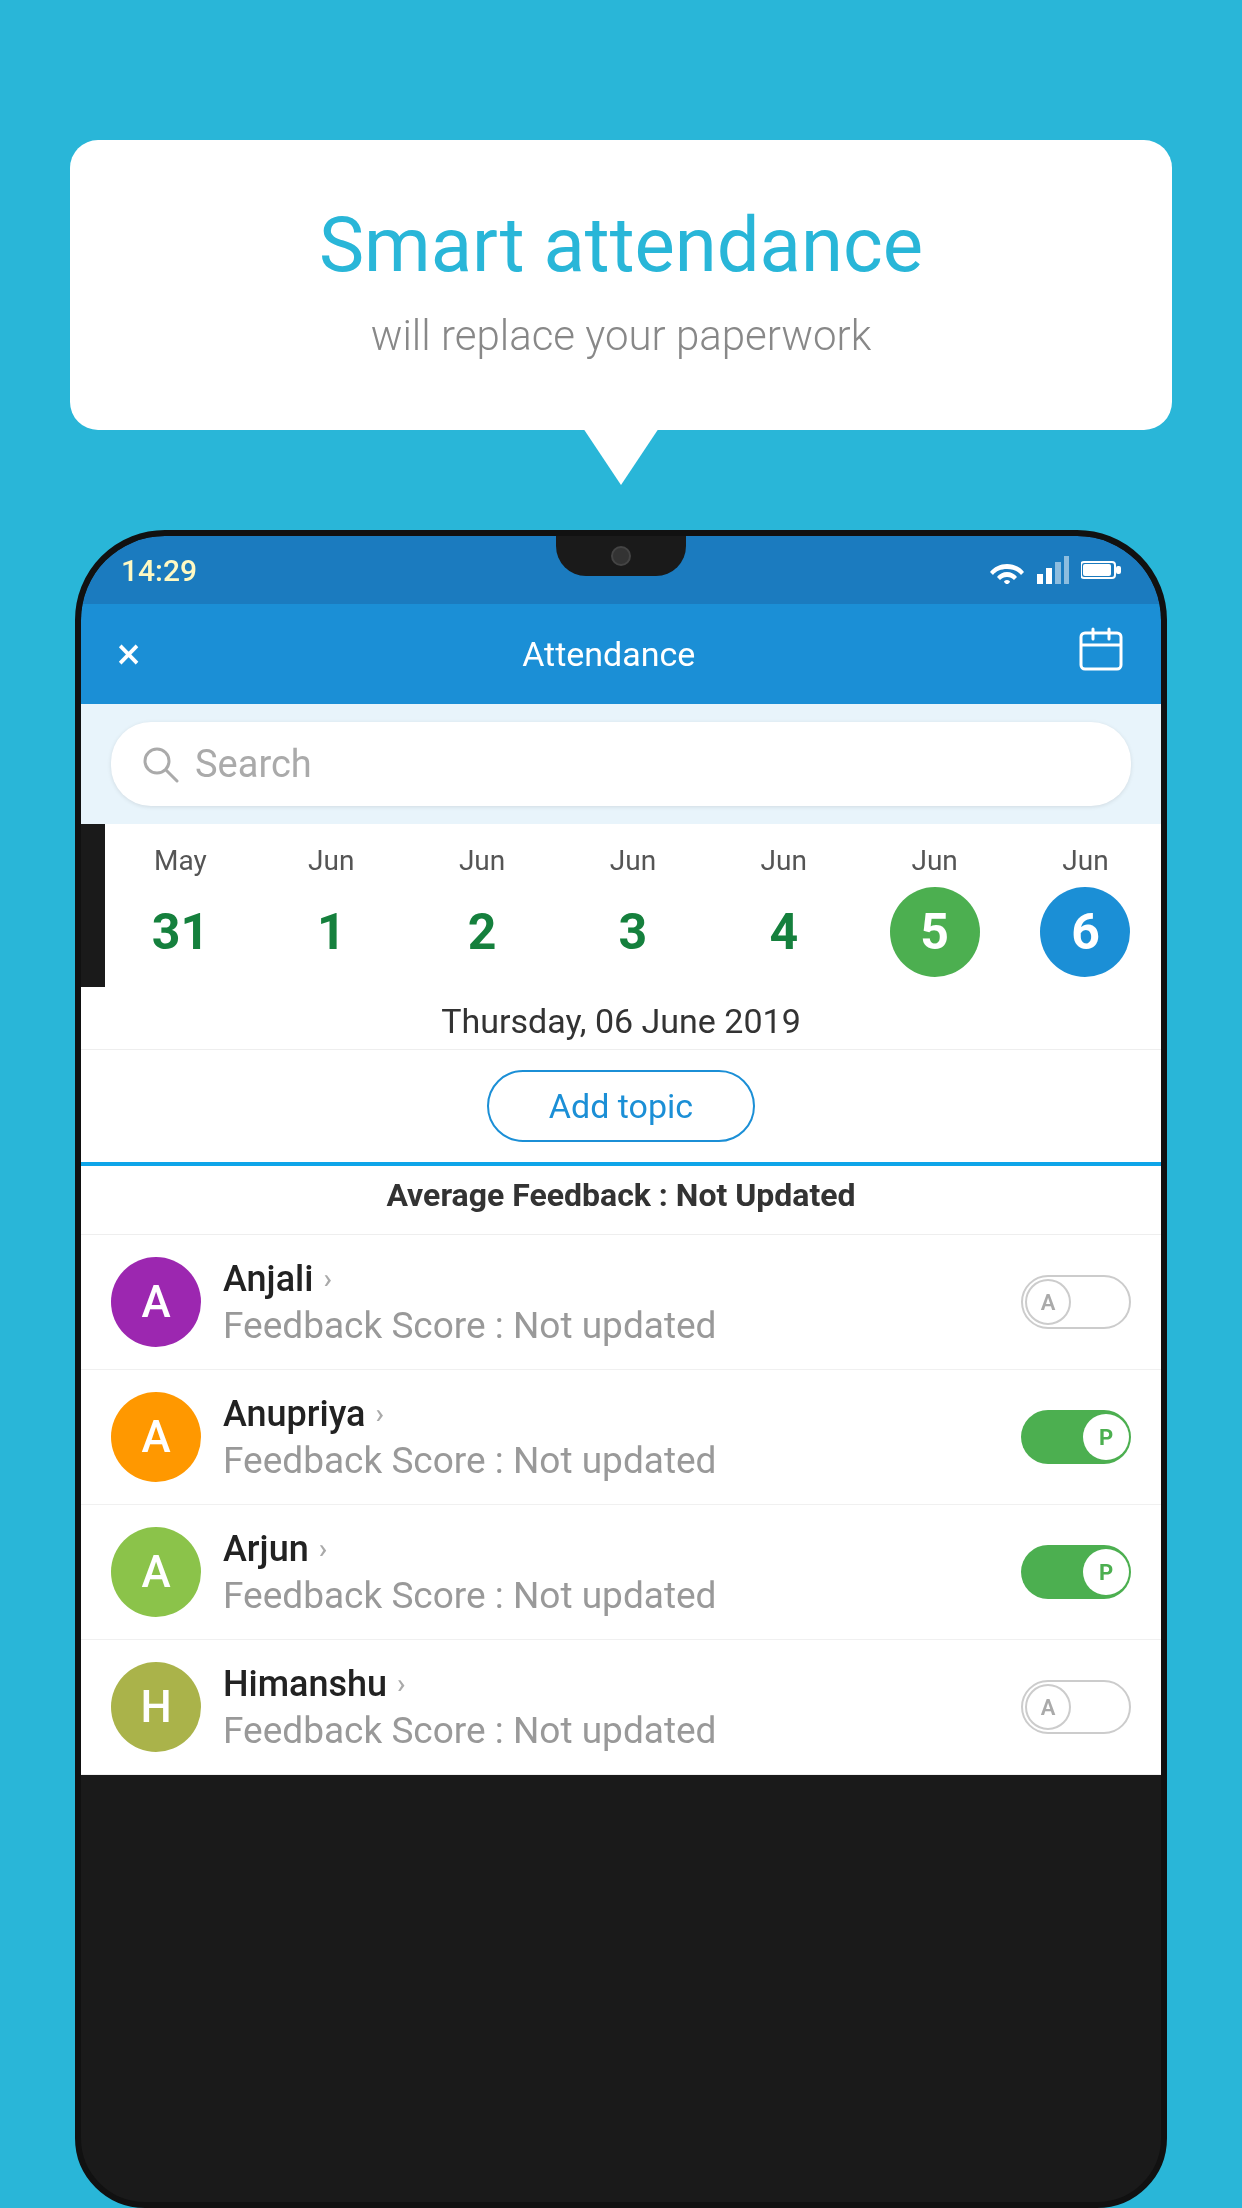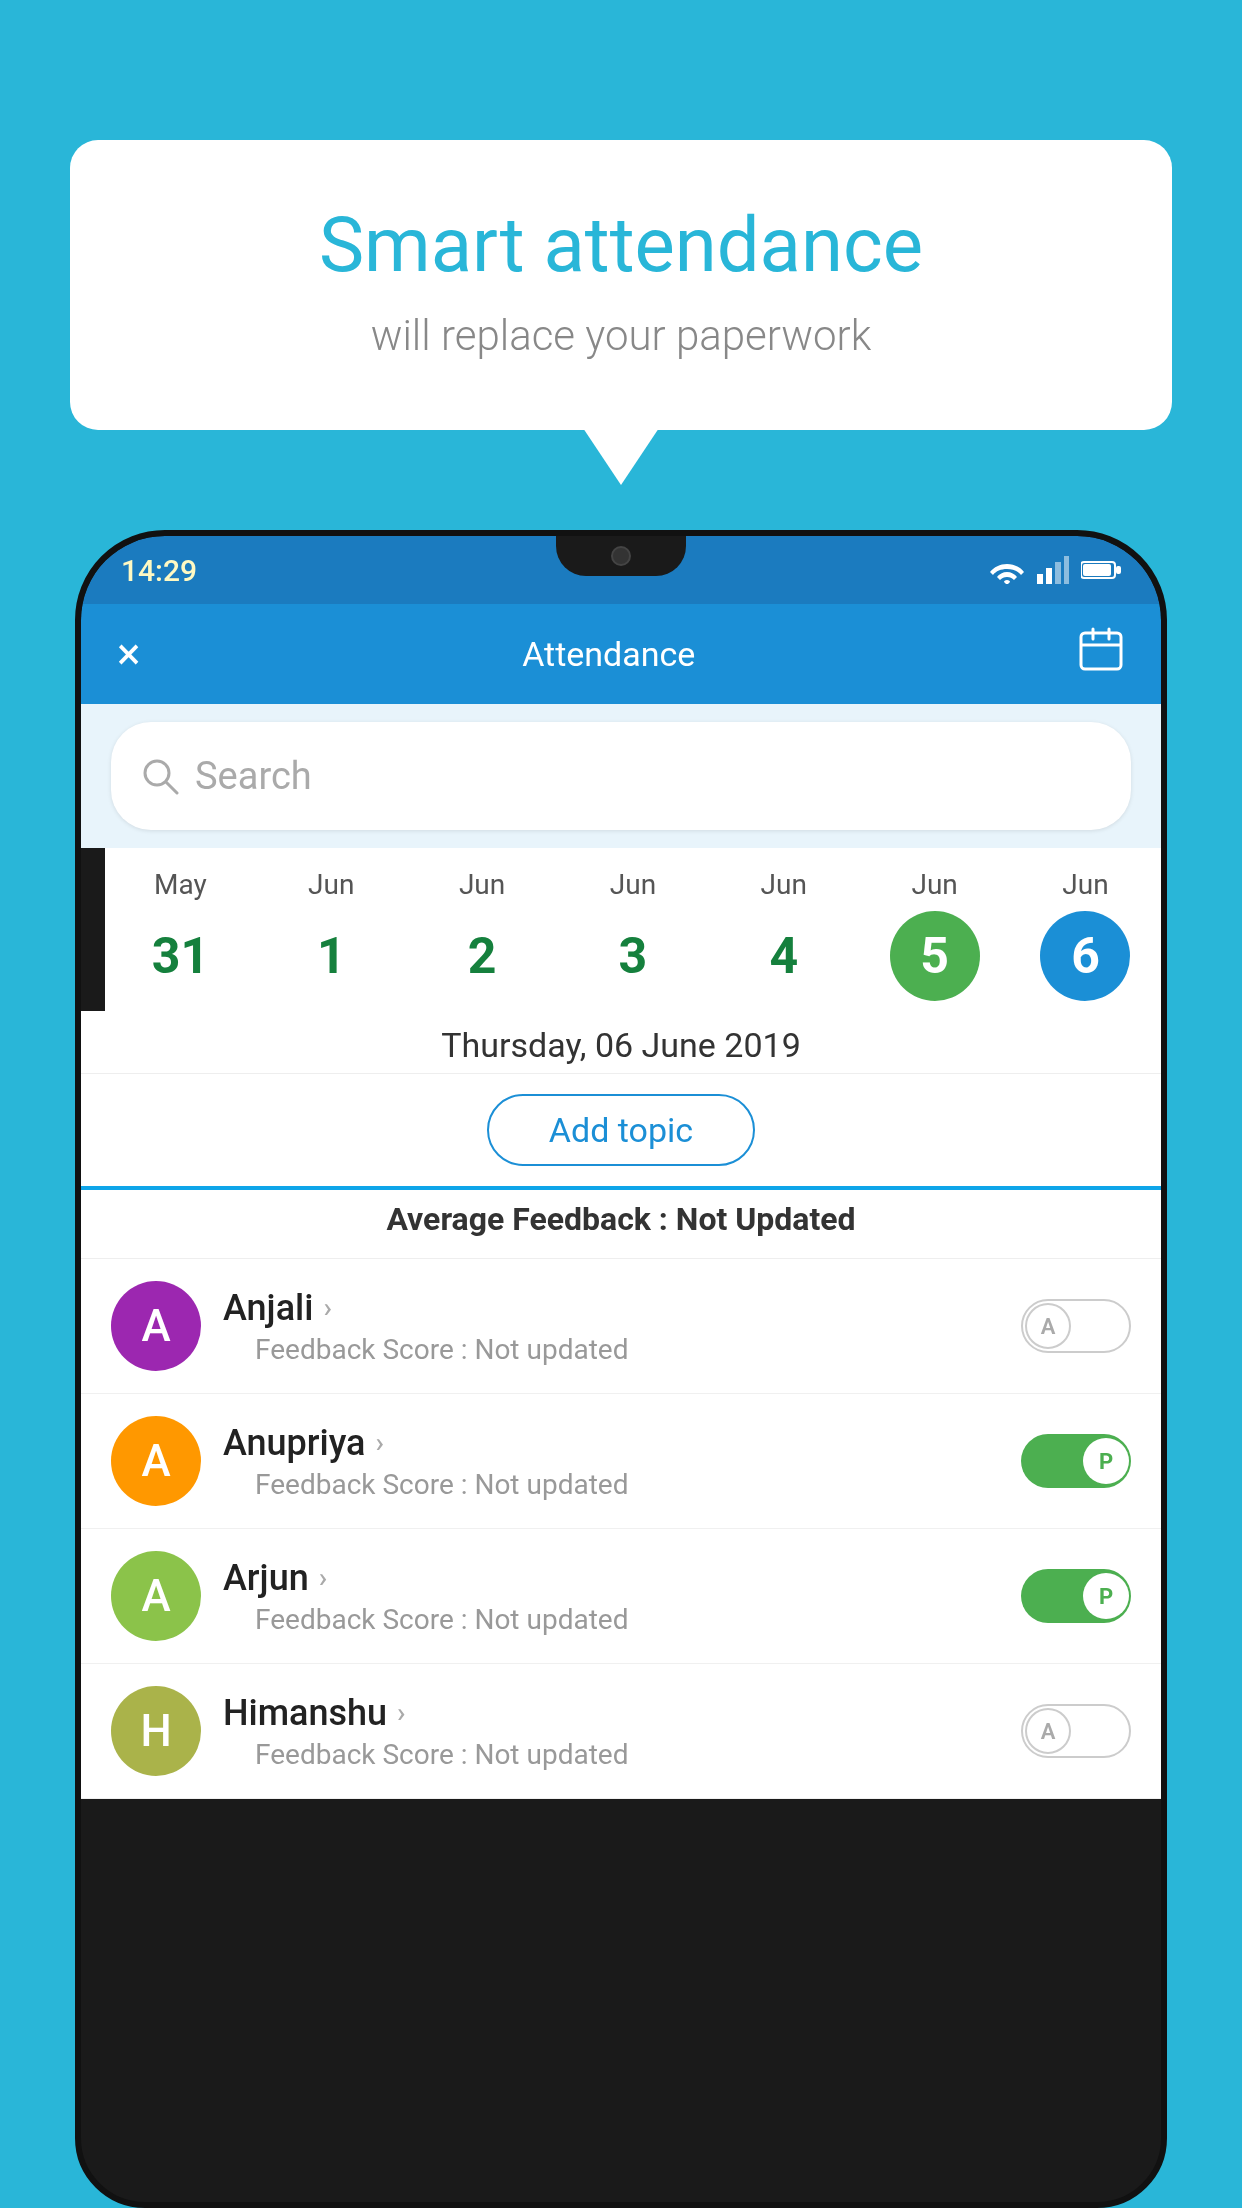--- a/index.html
+++ b/index.html
@@ -136,21 +136,21 @@
     }
 
     
     .search-container {
       background: #e8f4fb;
       padding: 18px 30px;
     }
     .search-bar {
       background: white;
       border-radius: 40px;
-      height: 108px;
+      height: 84px;
       display: flex;
       align-items: center;
       padding: 0 30px;
       gap: 16px;
       box-shadow: 0 1px 4px rgba(0,0,0,0.1);
     }
     .search-text {
       color: #aaa;
       font-size: 38px;
     }
@@ -268,24 +268,23 @@
       color: #222;
       display: flex;
       align-items: center;
       gap: 10px;
     }
     .student-name .chevron {
       color: #aaa;
       font-size: 28px;
     }
     .student-feedback {
-      font-size: 28px;
+      font-size: 37px;
       color: #999;
       margin-top: 4px;
-      margin-left: 32px;
     }
 
     
     .toggle-off {
       width: 110px;
       height: 54px;
       border-radius: 27px;
       border: 2px solid #ccc;
       background: white;
       position: relative;

